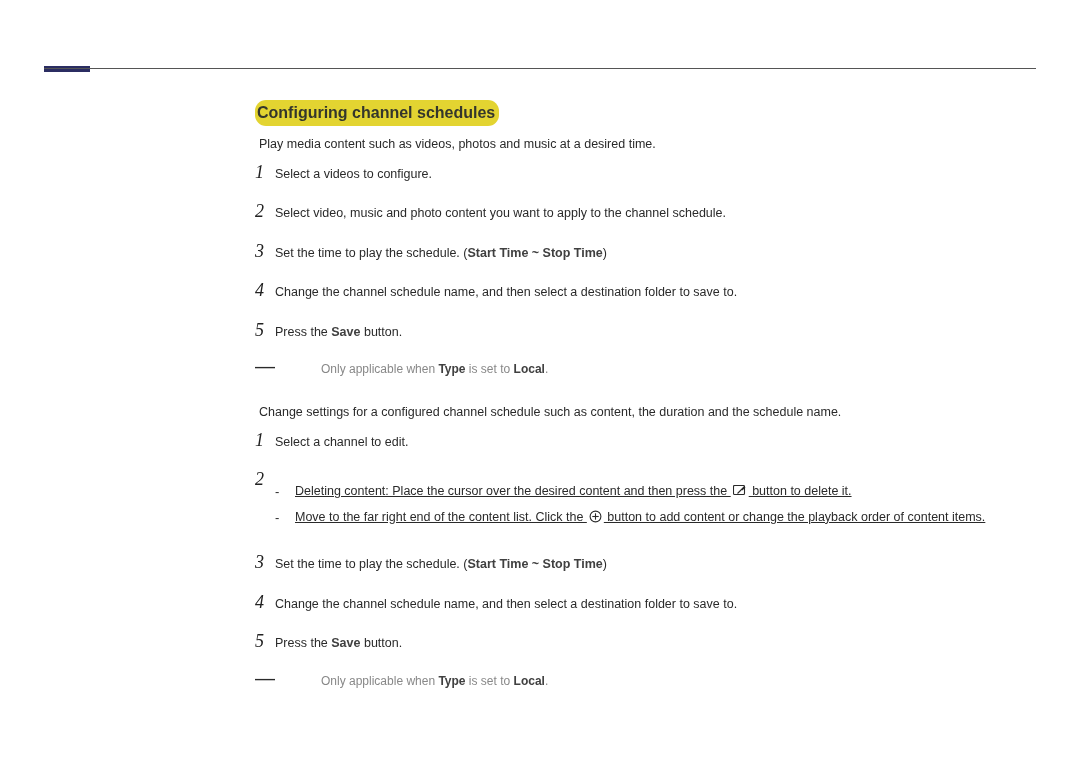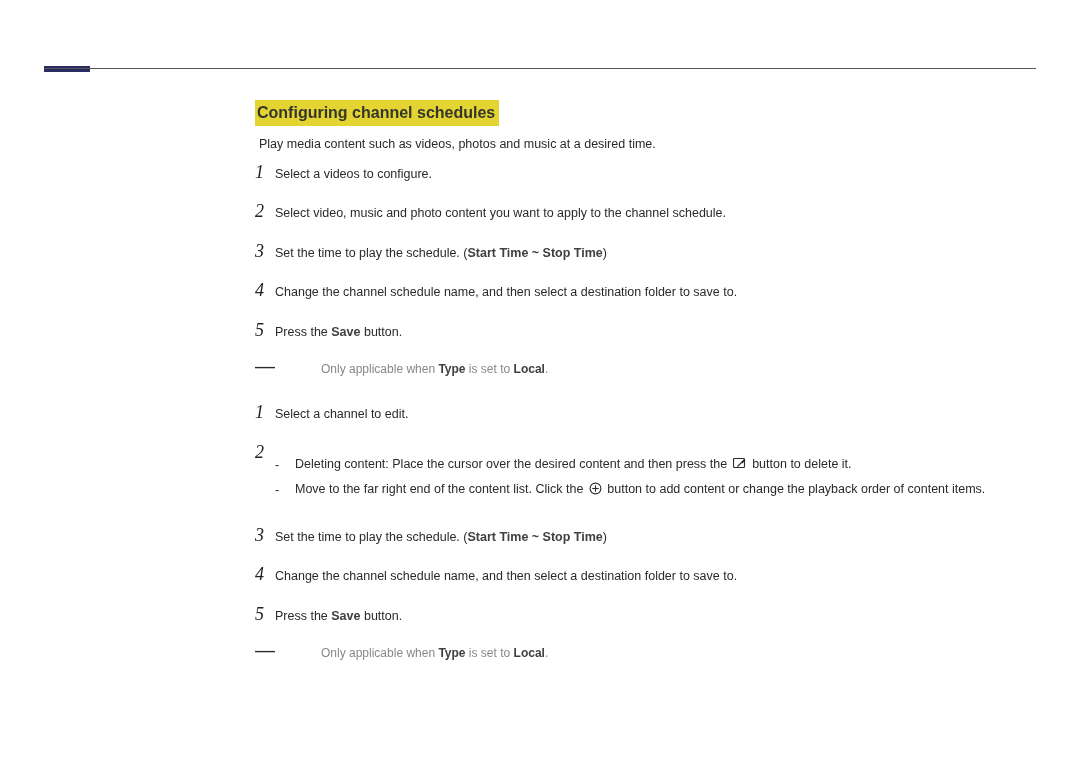--- a/index.html
+++ b/index.html
@@ -46,20 +46,21 @@
   }
 
   h2.highlight {
     display: inline-block;
     background: #e3d431;
     color: #34362c;
     font-size: 16px;
     font-weight: 700;
     margin: 0 0 10px 0;
     padding: 2px 4px 2px 2px;
+    border-radius: 11px;
   }
 
   .intro {
     margin: 0 0 10px 4px;
   }
 
   .steps {
     margin: 0;
     padding: 0;
   }
@@ -97,20 +98,21 @@
     margin-bottom: 6px;
   }
 
   .sub-item .dash {
     flex: 0 0 20px;
     font-size: 13px;
   }
 
   .sub-item .sub-body {
     flex: 1;
+    text-decoration: underline;
   }
 
   .note-row {
     display: flex;
     align-items: flex-start;
     margin-bottom: 26px;
   }
 
   .note-row .note-dash {
     font-size: 20px;
@@ -176,20 +178,21 @@
     </div>
 
     <div class="note-row">
       <div class="note-dash">―</div>
       <div class="note-body">
         <span>Only applicable when </span><span class="red">Type</span><span> is set to </span><span class="red">Local</span><span>.</span>
       </div>
     </div>
 
     
+    <p class="intro">Change settings for a configured channel schedule such as content, the duration and the schedule name.</p>
 
     <div class="steps">
       <div class="step">
         <div class="num">1</div>
         <div class="body">Select a channel to edit.</div>
       </div>
 
       <div class="step">
         <div class="num">2</div>
         <div class="body">

